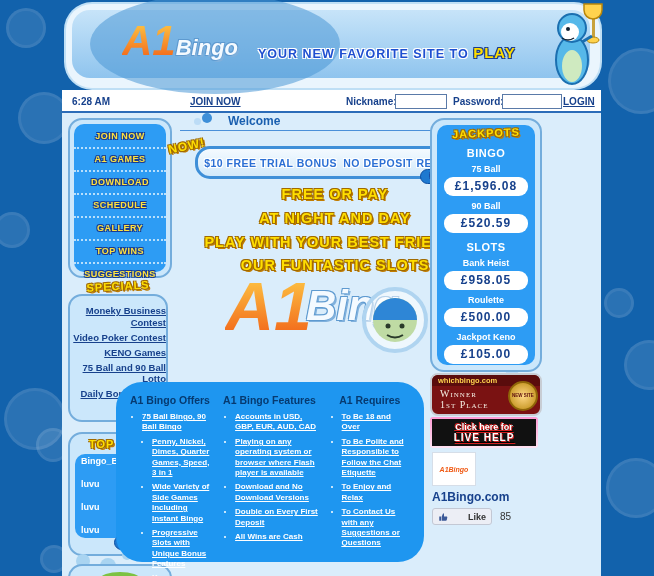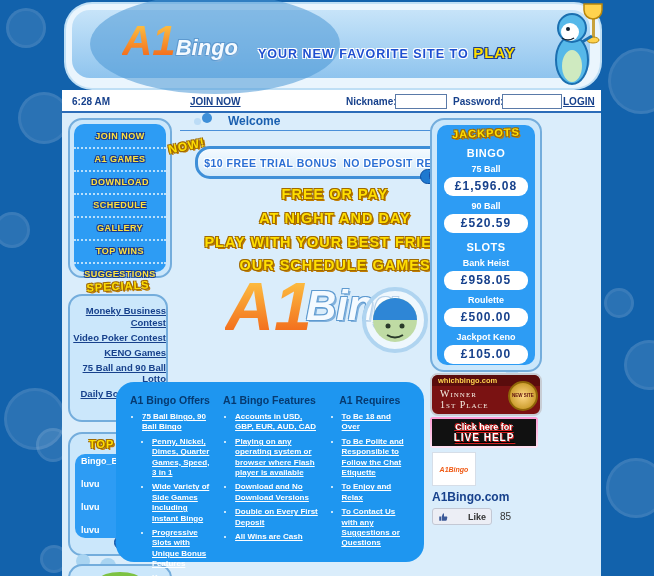--- a/index.html
+++ b/index.html
@@ -67,21 +67,21 @@
 
   
   .promo-pill{left:133px;top:146px;width:284px;height:27px;border-radius:15px;
               background:linear-gradient(#F4FAFF,#D2E9FA);border:3px solid #3E8FD8;
               display:flex;align-items:center;justify-content:space-evenly;}
   .promo-text{font-size:10.5px;font-weight:bold;letter-spacing:.5px;color:#2B6FD4;
               text-shadow:-1px -1px 0 #fff,1px -1px 0 #fff,-1px 1px 0 #fff,1px 1px 0 #fff;}
   .headline{width:300px;text-align:center;font-size:14.5px;}
 
   
-  .content-box{left:116px;top:382px;width:308px;height:180px;background:#1E96F0;border-radius:18px;}
+  .content-box{left:116px;top:382px;width:308px;height:180px;background:#1E96F0;border-radius:26px;}
   .col-title{font-size:10.5px;font-weight:bold;color:#063A70;margin:0 0 6px 0;}
   .col ul{margin:0;padding-left:12px;list-style:disc;text-decoration:underline;}
   .col li{font-size:8px;line-height:1.3;color:#fff;font-weight:bold;margin-bottom:4px;}
   .col{color:#fff;}
   .col a{color:#fff;text-decoration:underline;cursor:pointer;}
 
   
   .jp-section{font-size:11px;font-weight:bold;color:#fff;text-align:center;letter-spacing:.5px;margin:8px 0 2px;}
   .jp-label{font-size:9px;font-weight:bold;color:#fff;text-align:center;margin-top:5px;}
   .jp-pill{background:#fff;border-radius:9px;margin:3px 7px 0 7px;height:19px;line-height:19px;
@@ -223,21 +223,21 @@
   <div class="abs yb-brown" style="left:168px;top:139px;font-size:12px;transform:rotate(-12deg);">NOW!</div>
   <div class="abs promo-pill" style="left:195px;top:146px;">
     <span class="promo-text">$10 FREE TRIAL BONUS</span>
     <span class="promo-text">NO DEPOSIT REQUIRED</span>
   </div>
   <div class="abs more-pill yb" style="left:420px;top:169px;">MORE</div>
 
   <div class="abs headline yb-brown" style="left:185px;top:186px;">FREE OR PAY</div>
   <div class="abs headline yb-brown" style="left:185px;top:210px;">AT NIGHT AND DAY</div>
   <div class="abs headline yb-brown" style="left:185px;top:234px;">PLAY WITH YOUR BEST FRIENDS</div>
-  <div class="abs headline yb-brown" style="left:185px;top:257px;">OUR SCHEDULE GAMES</div>
+  <div class="abs headline yb-brown" style="left:185px;top:257px;">OUR FUNTASTIC SLOTS</div>
 
   <div class="abs" style="left:225px;top:272px;white-space:nowrap;">
     <span class="logo-a" style="font-size:68px;vertical-align:middle;">A1</span><span class="logo-bingo" style="font-size:42px;vertical-align:middle;margin-left:-6px;">Bing</span>
   </div>
   <svg class="abs" style="left:361px;top:286px;" width="68" height="68" viewBox="0 0 68 68">
     <circle cx="34" cy="34" r="31" fill="rgba(255,255,255,.55)" stroke="#AFD4F0" stroke-width="4"></circle>
     <circle cx="34" cy="34" r="22" fill="#BFDBA4"></circle>
     <path d="M12,34 a22,22 0 0 1 44,0 z" fill="#2E86D6"></path>
     <circle cx="27" cy="40" r="2.5" fill="#2A3A2A"></circle>
     <circle cx="41" cy="40" r="2.5" fill="#2A3A2A"></circle>

